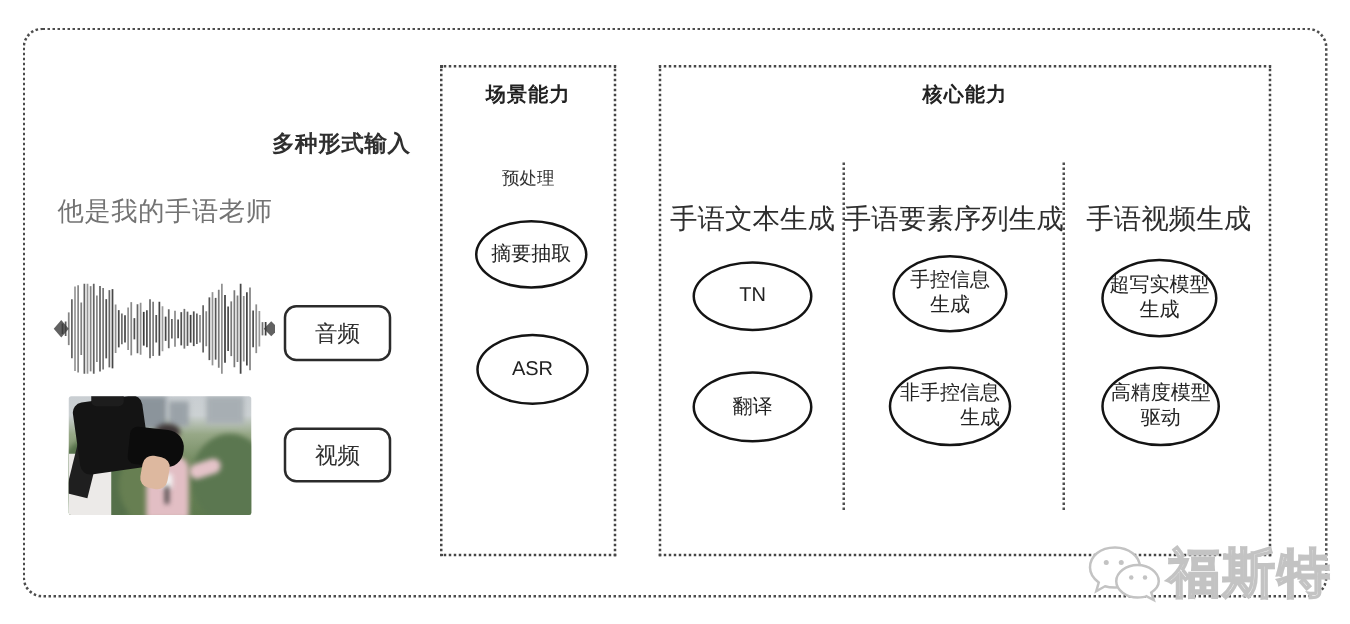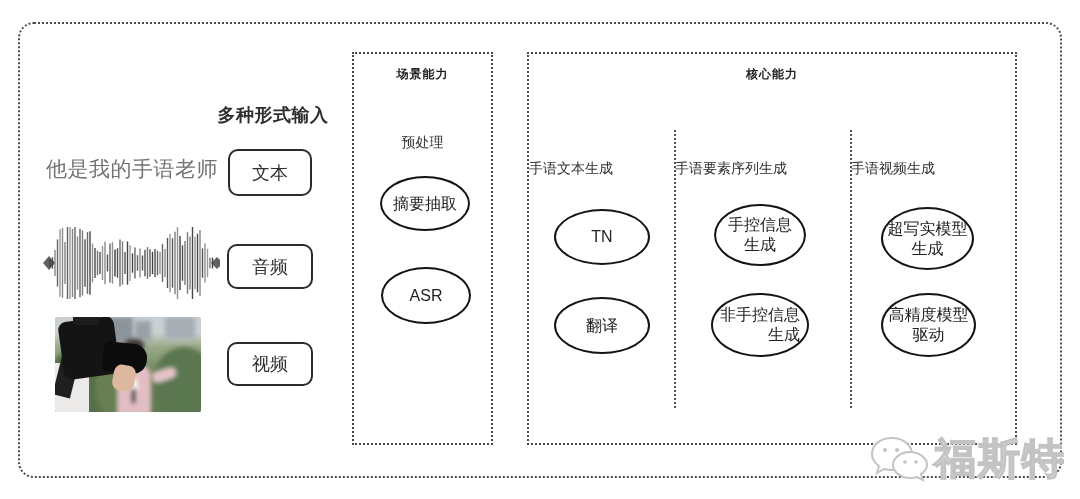--- a/index.html
+++ b/index.html
@@ -44,34 +44,34 @@
   .cam-lens { left:48px; top:26px; width:44px; height:30px; border-radius:6px 14px 14px 6px; background:#0c0c0c; transform:rotate(6deg); }
   .cam-top { left:18px; top:-4px; width:26px; height:12px; border-radius:4px; background:#1d1d1d; }
   .cam-hand { left:58px; top:48px; width:22px; height:26px; border-radius:8px; background:#ddb89f; transform:rotate(10deg); }
   .cam-strap { left:2px; top:40px; width:18px; height:40px; background:#1f1f1f; transform:rotate(14deg); }
 
   
   .panel { position:absolute; border:2px dotted #474747; background:transparent; }
   .scene-panel { left:352px; top:52px; width:141px; height:393px; }
   .core-panel  { left:527px; top:52px; width:490px; height:393px; }
   .panel-title { position:absolute; top:12px; left:0; width:100%; text-align:center;
-    font-size:12px; font-weight:700; color:#222; letter-spacing:1px; }
+    font-size:16px; font-weight:700; color:#222; letter-spacing:1px; }
   .scene-sub { position:absolute; top:80px; left:0; width:100%; text-align:center; font-size:14px; color:#333; }
 
   .node { position:absolute; border:2.5px solid #141414; border-radius:50%; background:#fff;
     display:flex; align-items:center; justify-content:center; text-align:center;
     font-size:16px; line-height:1.25; color:#222; white-space:pre-line; }
   
   .n-sum { left:26px;  top:122px; width:90px; height:55px; }
   .n-asr { left:27px;  top:213px; width:90px; height:57px; }
   .n-ocr { left:27px;  top:303px; width:90px; height:54px; }
 
   .divider { position:absolute; top:76px; height:278px; border-left:2px dotted #4f4f4f; }
   .div-1 { left:145px; } .div-2 { left:321px; }
-  .col-header { position:absolute; top:106px; text-align:left; font-size:14px; color:#2e2e2e; }
+  .col-header { position:absolute; top:106px; text-align:center; font-size:22px; color:#2e2e2e; }
   .ch-1 { left:0;     width:146px; }
   .ch-2 { left:146px; width:176px; }
   .ch-3 { left:322px; width:168px; }
   
   .n-tn    { left:25px;  top:155px; width:96px; height:56px; }
   .n-trans { left:25px;  top:243px; width:96px; height:57px; }
   .n-manual    { left:185px; top:150px; width:92px; height:62px; }
   .n-nonmanual { left:182px; top:239px; width:98px; height:64px;text-align:right; }
   .n-hyper { left:352px; top:153px; width:93px; height:63px; }
   .n-drive { left:352px; top:239px; width:95px; height:64px; }
@@ -176,21 +176,20 @@
     <div class="ph-blur rep-mic"></div>
     <div class="ph-blur rep-mic-stick"></div>
     <div class="shooter-shirt"></div>
     <div class="cam-strap"></div>
     <div class="cam-body"></div>
     <div class="cam-lens"></div>
     <div class="cam-top"></div>
     <div class="cam-hand"></div>
   </div>
 
-  <div class="input-box box-text">文本</div>
   <div class="input-box box-audio">音频</div>
   <div class="input-box box-video">视频</div>
 
   <div class="panel scene-panel">
     <div class="panel-title">场景能力</div>
     <div class="scene-sub">预处理</div>
     <div class="node n-sum">摘要抽取</div>
     <div class="node n-asr">ASR</div>
   </div>
 

